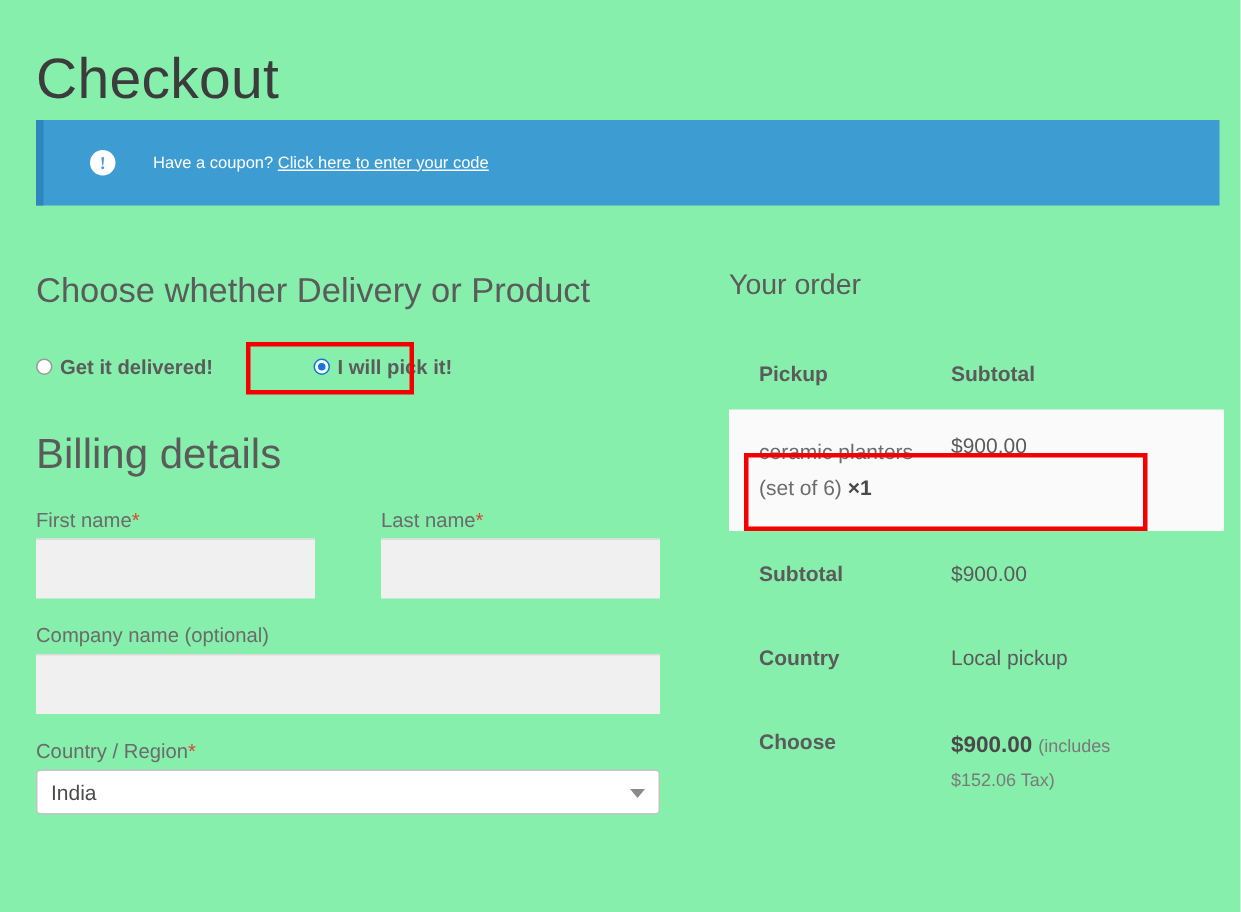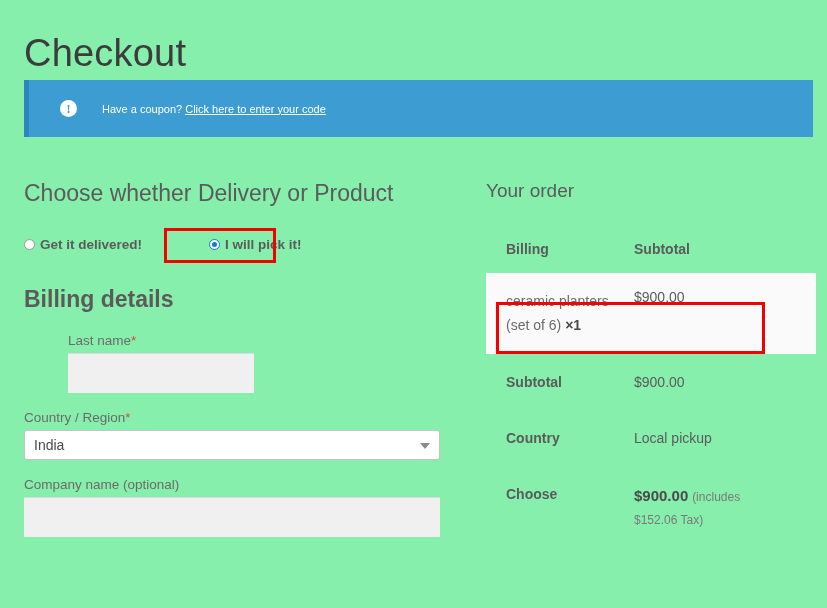--- a/index.html
+++ b/index.html
@@ -46,21 +46,21 @@
   }
 
   
   .left-col { position: absolute; left: 24px; top: 180px; width: 440px; }
 
   .section-heading {
     font-size: 23px; font-weight: 300; color: #5b5b5b;
     margin: 0 0 22px 0; line-height: 1.2;
   }
   .sub-heading {
-    font-size: 23px; font-weight: 700; color: #5b5b5b;
+    font-size: 28px; font-weight: 400; color: #5b5b5b;
     margin: 26px 0 20px 0; line-height: 1.2;
   }
 
   
   .shipping-choice { display: flex; align-items: center; position: relative; height: 30px; gap: 43px; }
   .radio-option { display: flex; align-items: center; cursor: pointer; }
   .radio-option.second { margin-left: 24px; }
   .radio-dot {
     width: 11px; height: 11px; border-radius: 50%;
     border: 1px solid #9a9a9a; background: #fff;
@@ -165,54 +165,60 @@
       <label class="radio-option second">
         <span class="radio-dot checked"></span>
         <span class="radio-label">I will pick it!</span>
       </label>
       <div class="red-box" id="pickup-highlight"></div>
     </div>
 
     <h2 class="sub-heading">Billing details</h2>
 
     <div class="form-row">
+      <div class="field first">
+        <label class="field-label">
+          <span>First name</span><span class="req">*</span>
+        </label>
+        <input class="text-input" type="text" value="" style="">
+      </div>
       <div class="field last">
         <label class="field-label">
           <span>Last name</span><span class="req">*</span>
         </label>
         <input class="text-input" type="text" value="" style="">
       </div>
+    </div>
+
+    <div class="field company">
+      <label class="field-label">Company name (optional)</label>
+      <input class="text-input" type="text" value="" style="">
     </div>
 
     <div class="field country">
       <label class="field-label">
         <span>Country / Region</span><span class="req">*</span>
       </label>
       <div class="select-wrap">
         <div class="select-input">
           <span>India</span>
         </div>
         <span class="select-caret"></span>
       </div>
     </div>
 
-    <div class="field company">
-      <label class="field-label">Company name (optional)</label>
-      <input class="text-input" type="text" value="" style="">
-    </div>
-
   </div>
 
   <div class="right-col">
     <h2 class="order-heading">Your order</h2>
 
     <div class="order-table">
 
       <div class="order-row thead">
-        <div class="ocell label">Billing</div>
+        <div class="ocell label">Pickup</div>
         <div class="ocell value">Subtotal</div>
       </div>
 
       <div class="order-row product-row">
         <div class="ocell label">
           <span>ceramic planters (set of 6)</span>
           <span class="qty">
             <span>×</span><span>1</span>
           </span>
         </div>

